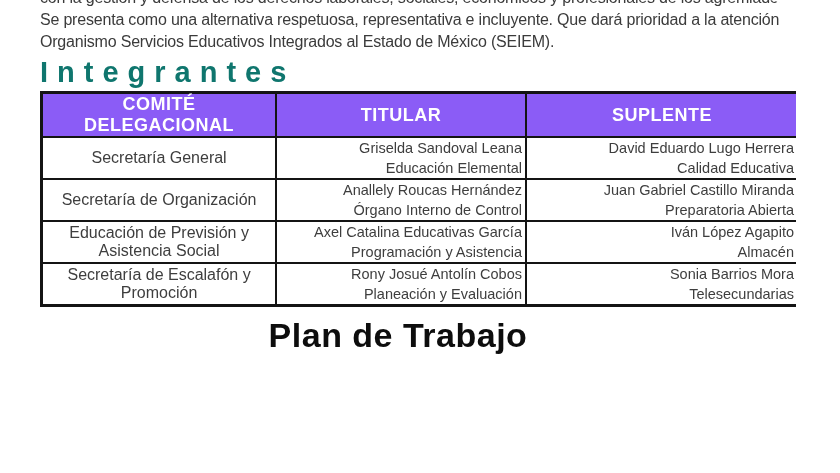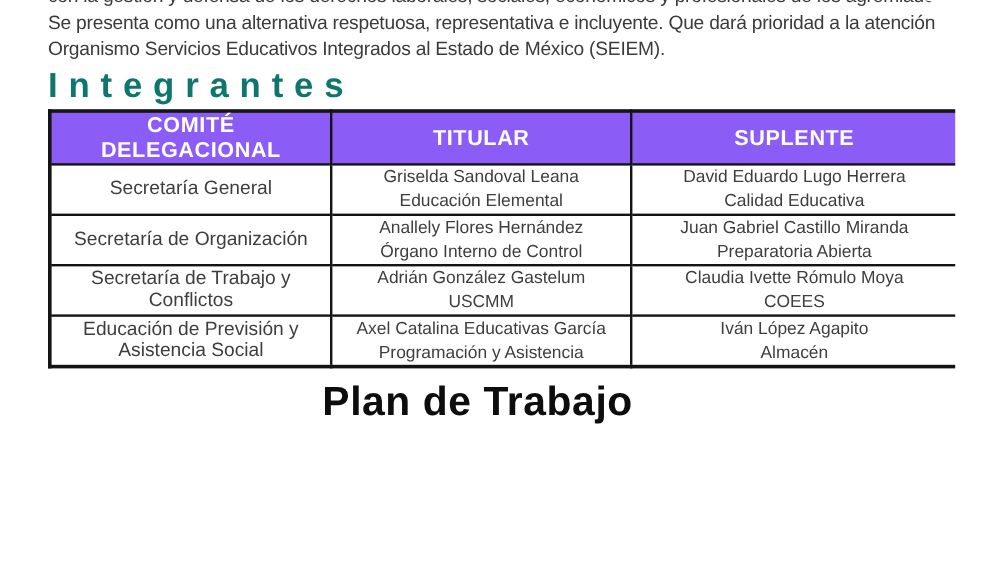--- a/index.html
+++ b/index.html
@@ -56,21 +56,21 @@
   table.integrantes td {
     border: 2px solid #141414;
     height: 40px;
     text-align: center;
     vertical-align: middle;
     color: #3e3e3e;
     padding: 0 3px;
   }
   td.committee-cell { font-size: 16px; line-height: 18px; }
   td.person-cell { font-size: 14.5px; line-height: 20px; }
-  .person-name, .person-dept { display: block; }
+  .person-name, .person-dept { display: block; text-align: right; }
 
   
   .footer-title {
     margin-top: 8px;
     text-align: center;
     font-size: 34px;
     line-height: 40px;
     font-weight: bold;
     letter-spacing: 0.5px;
     color: #0d0d0d;
@@ -111,49 +111,49 @@
             <span class="person-dept">Educación Elemental</span>
           </td>
           <td class="person-cell">
             <span class="person-name">David Eduardo Lugo Herrera</span>
             <span class="person-dept">Calidad Educativa</span>
           </td>
         </tr>
         <tr>
           <td class="committee-cell">Secretaría de Organización</td>
           <td class="person-cell">
-            <span class="person-name">Anallely Flores Hernández</span>
+            <span class="person-name">Anallely Roucas Hernández</span>
             <span class="person-dept">Órgano Interno de Control</span>
           </td>
           <td class="person-cell">
             <span class="person-name">Juan Gabriel Castillo Miranda</span>
             <span class="person-dept">Preparatoria Abierta</span>
-          </td>
-        </tr>
-        <tr>
-          <td class="committee-cell">Secretaría de Trabajo y Conflictos</td>
-          <td class="person-cell">
-            <span class="person-name">Adrián González Gastelum</span>
-            <span class="person-dept">USCMM</span>
-          </td>
-          <td class="person-cell">
-            <span class="person-name">Claudia Ivette Rómulo Moya</span>
-            <span class="person-dept">COEES</span>
           </td>
         </tr>
         <tr>
           <td class="committee-cell">Educación de Previsión y Asistencia Social</td>
           <td class="person-cell">
             <span class="person-name">Axel Catalina Educativas García</span>
             <span class="person-dept">Programación y Asistencia</span>
           </td>
           <td class="person-cell">
             <span class="person-name">Iván López Agapito</span>
             <span class="person-dept">Almacén</span>
           </td>
         </tr>
+        <tr>
+          <td class="committee-cell">Secretaría de Escalafón y Promoción</td>
+          <td class="person-cell">
+            <span class="person-name">Rony Josué Antolín Cobos</span>
+            <span class="person-dept">Planeación y Evaluación</span>
+          </td>
+          <td class="person-cell">
+            <span class="person-name">Sonia Barrios Mora</span>
+            <span class="person-dept">Telesecundarias</span>
+          </td>
+        </tr>
       </tbody>
     </table>
 
     <div class="footer-title">Plan de Trabajo</div>
 
   </div>
 </div>
 
 </body></html>

